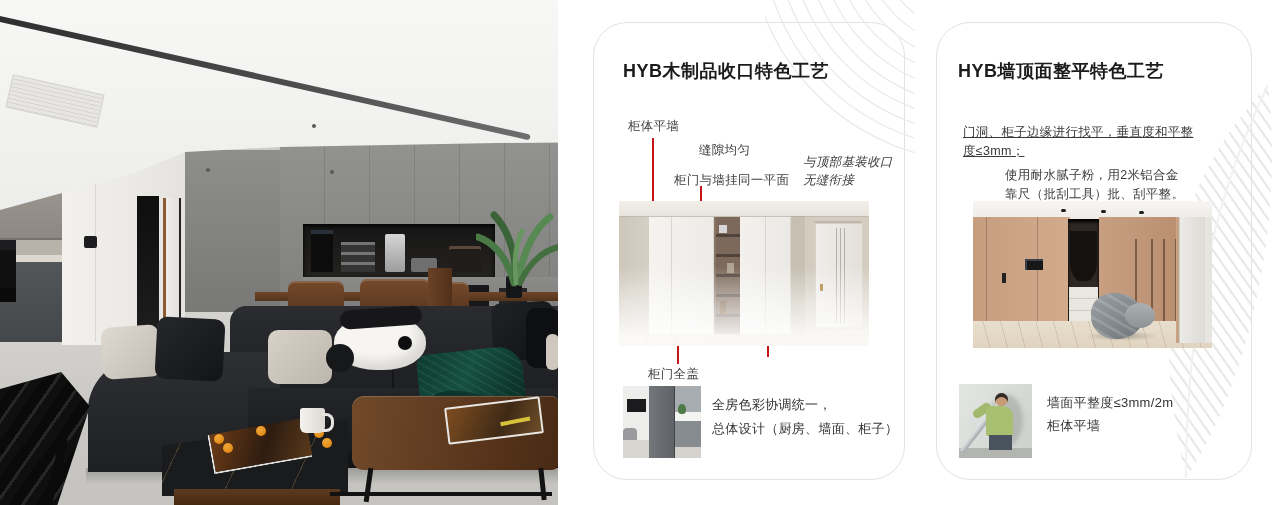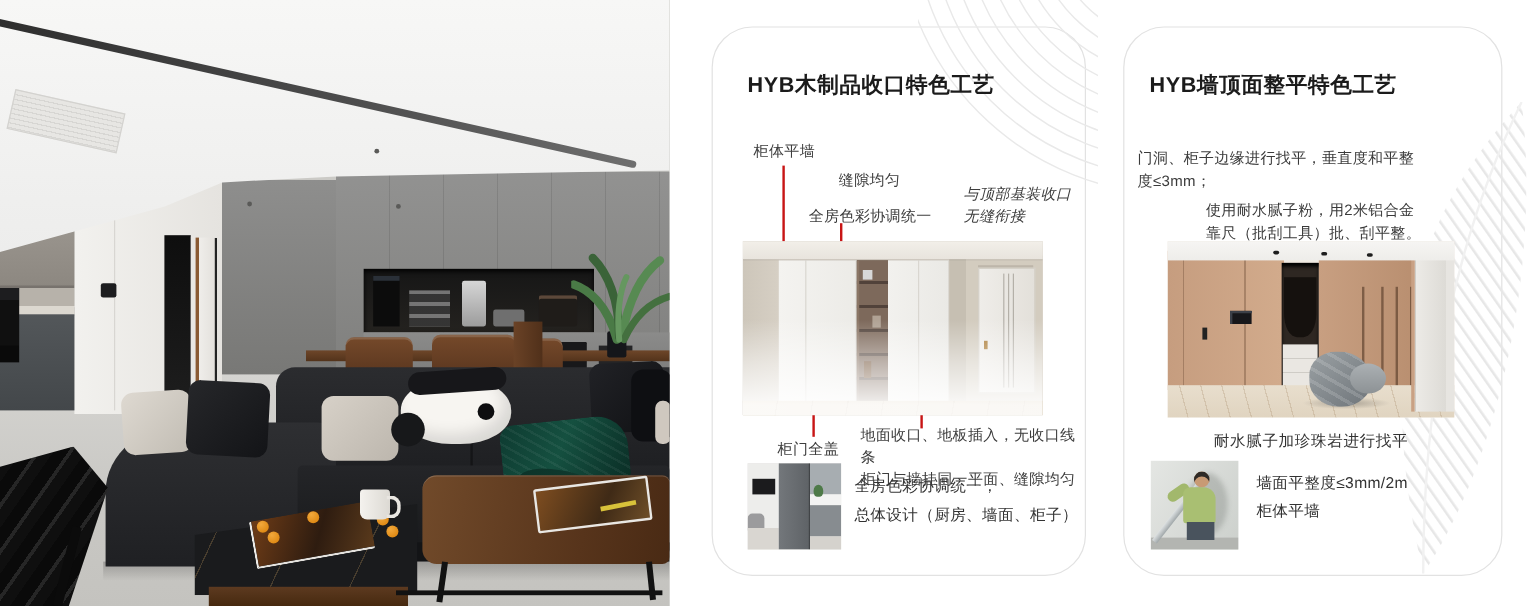--- a/index.html
+++ b/index.html
@@ -241,21 +241,21 @@
     <div class="ab wleg" style="left:330px;top:492px;width:222px;height:4px;"></div>
     <div class="ab chairblk"></div>
     <div class="ab chairblk-leg"></div>
   </div>
 
   <section class="ab card card1">
     <h2 class="ab card-title" style="left:29px;top:36px;margin:0;">HYB木制品收口特色工艺</h2>
 
     <div class="ab ann" style="left:34px;top:95px;text-align:center;">柜体平墙</div>
     <div class="ab ann" style="left:105px;top:119px;">缝隙均匀</div>
-    <div class="ab ann" style="left:80px;top:149px;">全房色彩协调统一</div>
+    <div class="ab ann" style="left:80px;top:149px;">柜门与墙挂同一平面</div>
     <div class="ab ann2" style="left:209px;top:130px;font-style:italic;">
       <div>与顶部基装收口</div>
       <div>无缝衔接</div>
     </div>
 
     <div class="ab redline" style="left:58px;top:115px;height:103px;"></div>
     <div class="ab redline" style="left:106px;top:163px;height:37px;"></div>
     <div class="ab redline" style="left:83px;top:300px;height:41px;"></div>
     <div class="ab redline" style="left:173px;top:313px;height:21px;"></div>
 
@@ -277,24 +277,20 @@
         <div class="ab i1-dline" style="left:24px;"></div>
         <div class="ab i1-dline" style="left:28px;"></div>
         <div class="ab i1-handle"></div>
       </div>
       <div class="ab i1-floor"></div>
       <div class="ab i1-ceil"></div>
       <div class="ab i1-glare"></div>
     </div>
 
     <div class="ab ann" style="left:54px;top:343px;">柜门全盖</div>
-    <div class="ab ann2" style="left:123px;top:331px;">
-      <div>地面收口、地板插入，无收口线条</div>
-      <div>柜门与墙挂同一平面、缝隙均匀</div>
-    </div>
 
     <div class="ab thumb1">
       <div class="ab t1-wallL"></div>
       <div class="ab t1-tv"></div>
       <div class="ab t1-sofa"></div>
       <div class="ab t1-floor"></div>
       <div class="ab t1-cab"></div>
       <div class="ab t1-up"></div>
       <div class="ab t1-counter"></div>
       <div class="ab t1-plant"></div>
@@ -303,21 +299,21 @@
     </div>
     <div class="ab spec-txt" style="left:118px;top:371px;line-height:22px;">
       <div>全房色彩协调统一，</div>
       <div style="margin-top:2px;">总体设计（厨房、墙面、柜子）</div>
     </div>
   </section>
 
   <section class="ab card card2">
     <h2 class="ab card-title" style="left:21px;top:36px;margin:0;">HYB墙顶面整平特色工艺</h2>
 
-    <div class="ab body-txt" style="left:11px;top:100px;width:232px;">门洞、柜子边缘进行找平，垂直度和平整度≤3mm；</div>
+    <div class="ab body-txt" style="left:26px;top:100px;width:232px;text-decoration:underline;">门洞、柜子边缘进行找平，垂直度和平整度≤3mm；</div>
     <div class="ab body-txt" style="left:68px;top:143px;width:182px;">使用耐水腻子粉，用2米铝合金靠尺（批刮工具）批、刮平整。</div>
 
     <div class="ab img2">
       <div class="ab i2-wallL"></div>
       <div class="ab i2-handle"></div>
       <div class="ab i2-intercom"></div>
       <div class="ab i2-niche"></div>
       <div class="ab i2-clothes"></div>
       <div class="ab i2-drawers"></div>
       <div class="ab i2-ward">
@@ -332,21 +328,20 @@
       <div class="ab i2-wallR"></div>
       <div class="ab i2-ceil"></div>
       <div class="ab i2-spot" style="left:88px;top:8px;"></div>
       <div class="ab i2-spot" style="left:128px;top:9px;"></div>
       <div class="ab i2-spot" style="left:166px;top:10px;"></div>
       <div class="ab i2-shadow"></div>
       <div class="ab i2-bean"></div>
       <div class="ab i2-pouf"></div>
     </div>
 
-    <div class="ab caption" style="left:36px;top:336px;width:239px;">耐水腻子加珍珠岩进行找平</div>
 
     <div class="ab thumb2">
       <div class="ab t2-shadow"></div>
       <div class="ab t2-floor"></div>
       <div class="ab t2-ruler"></div>
       <div class="ab t2-arm"></div>
       <div class="ab t2-torso"></div>
       <div class="ab t2-head"></div>
       <div class="ab t2-pants"></div>
     </div>

